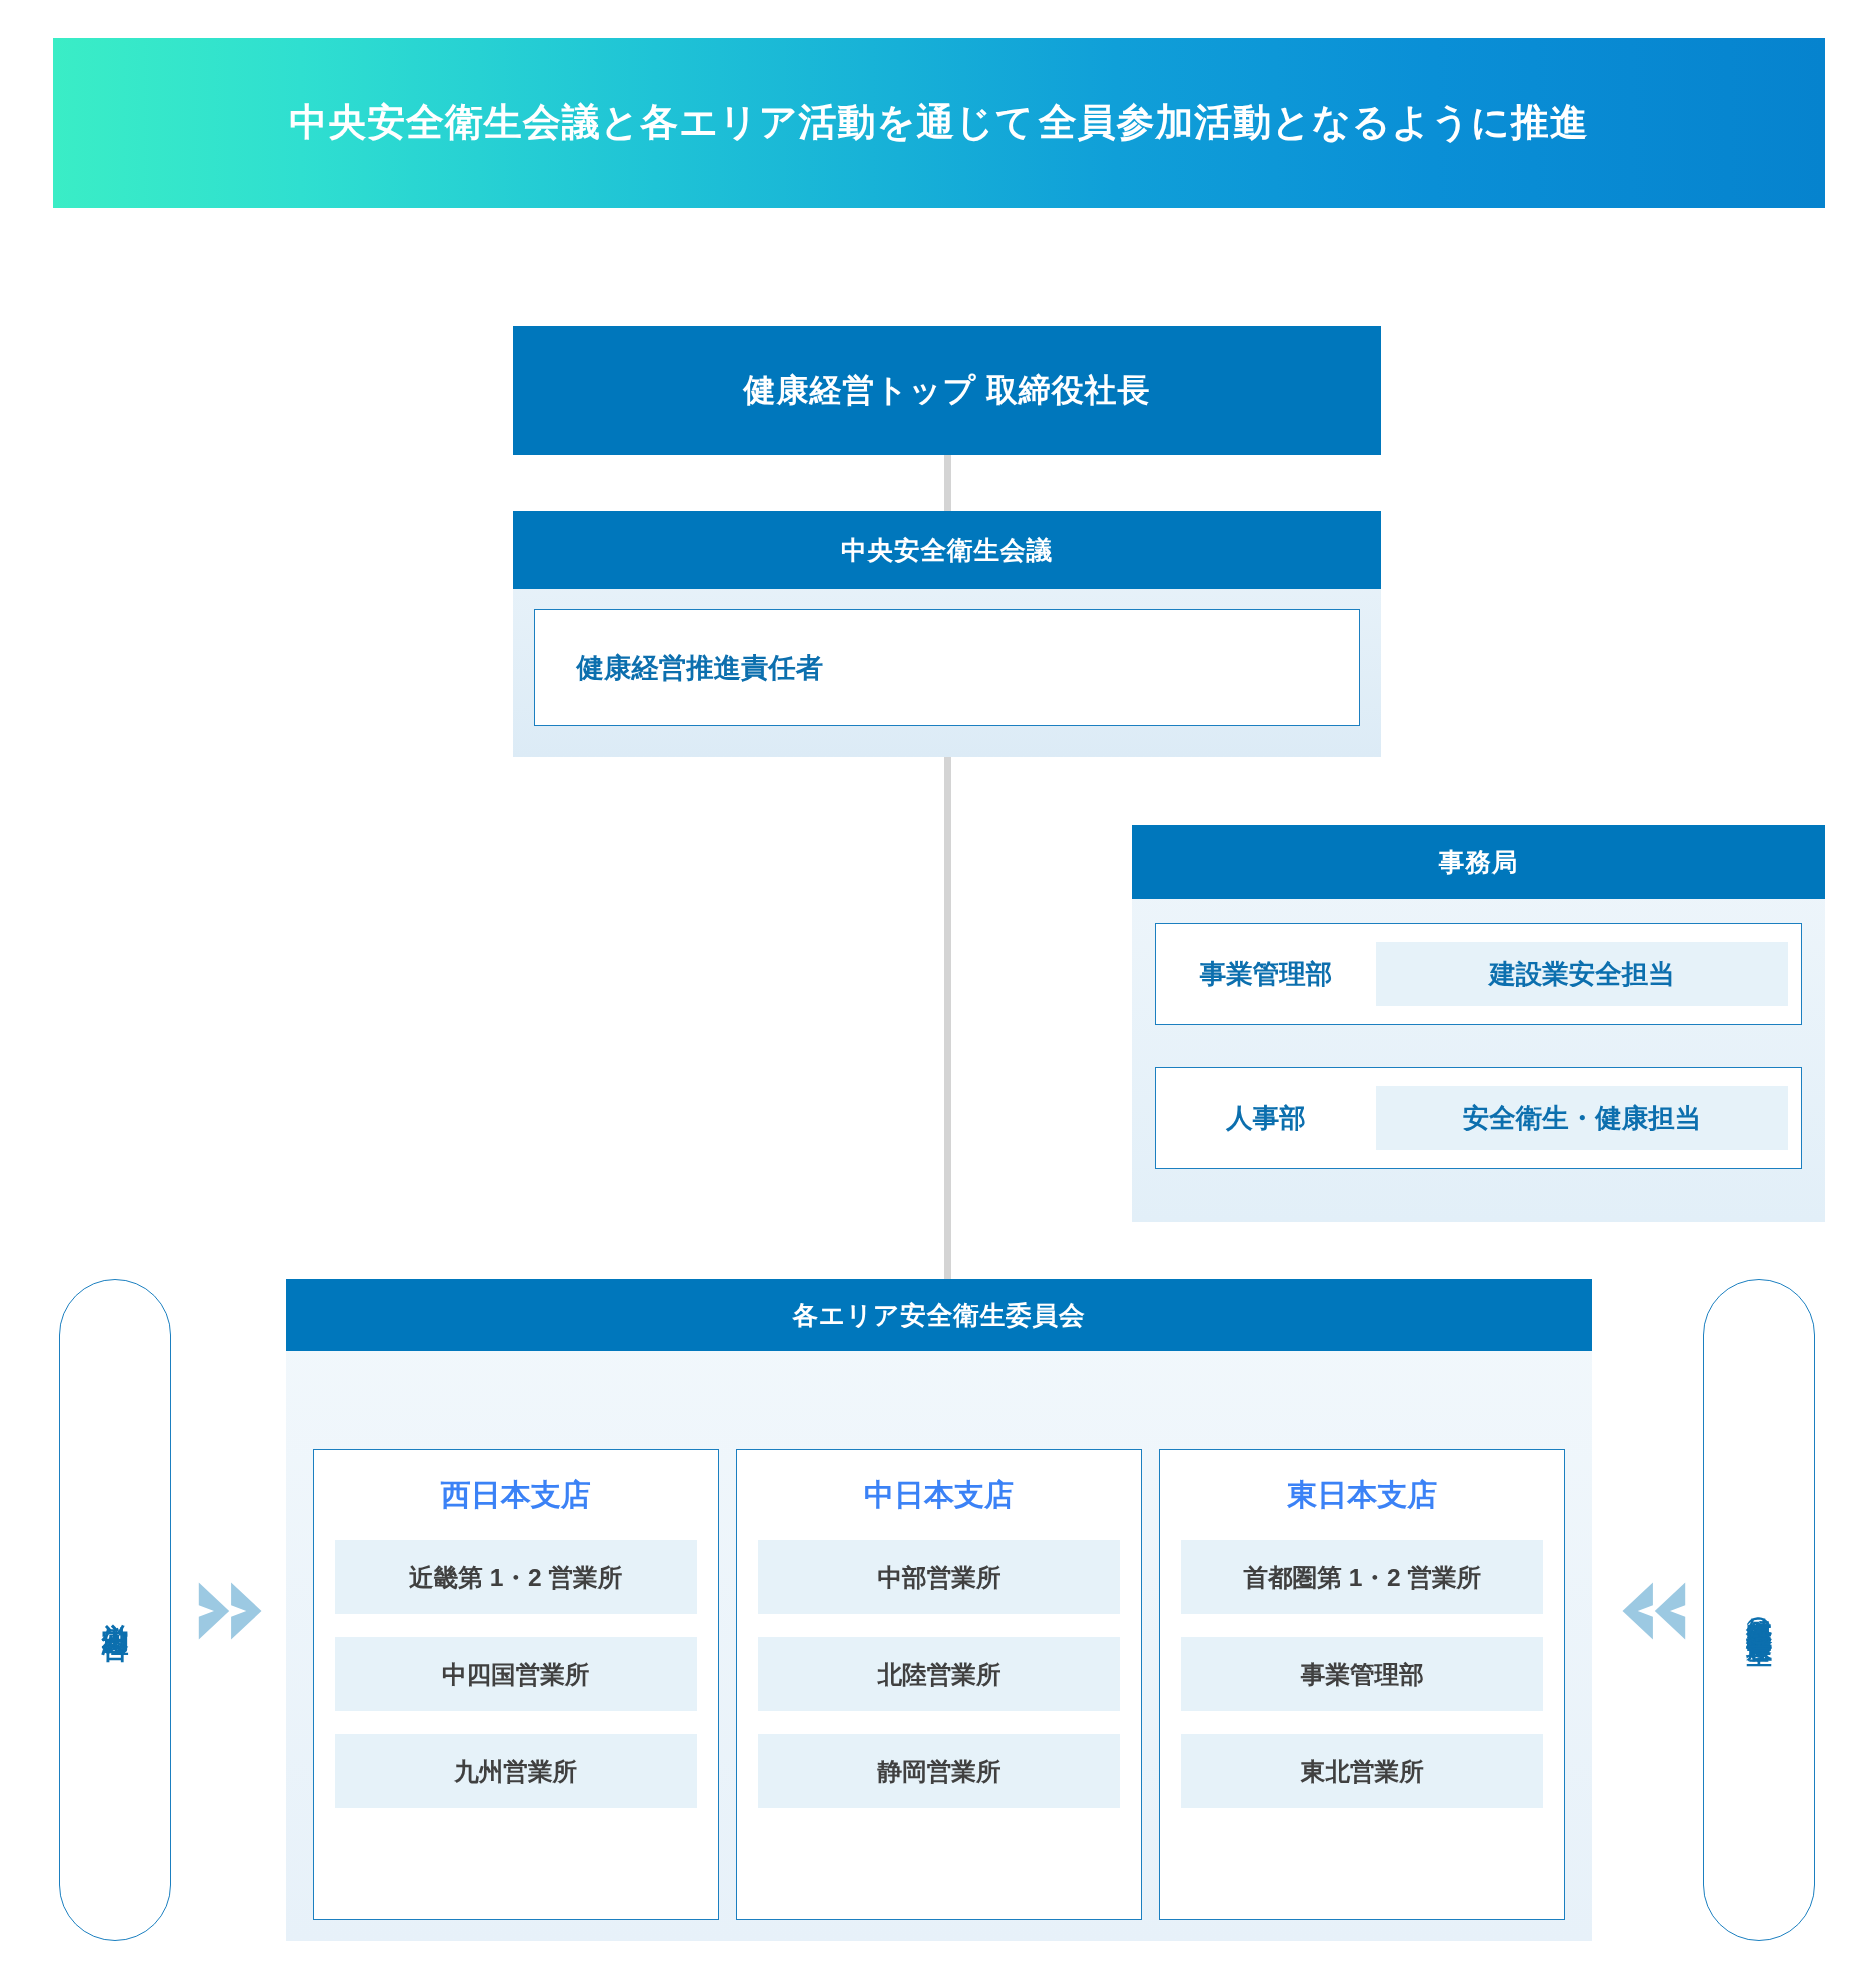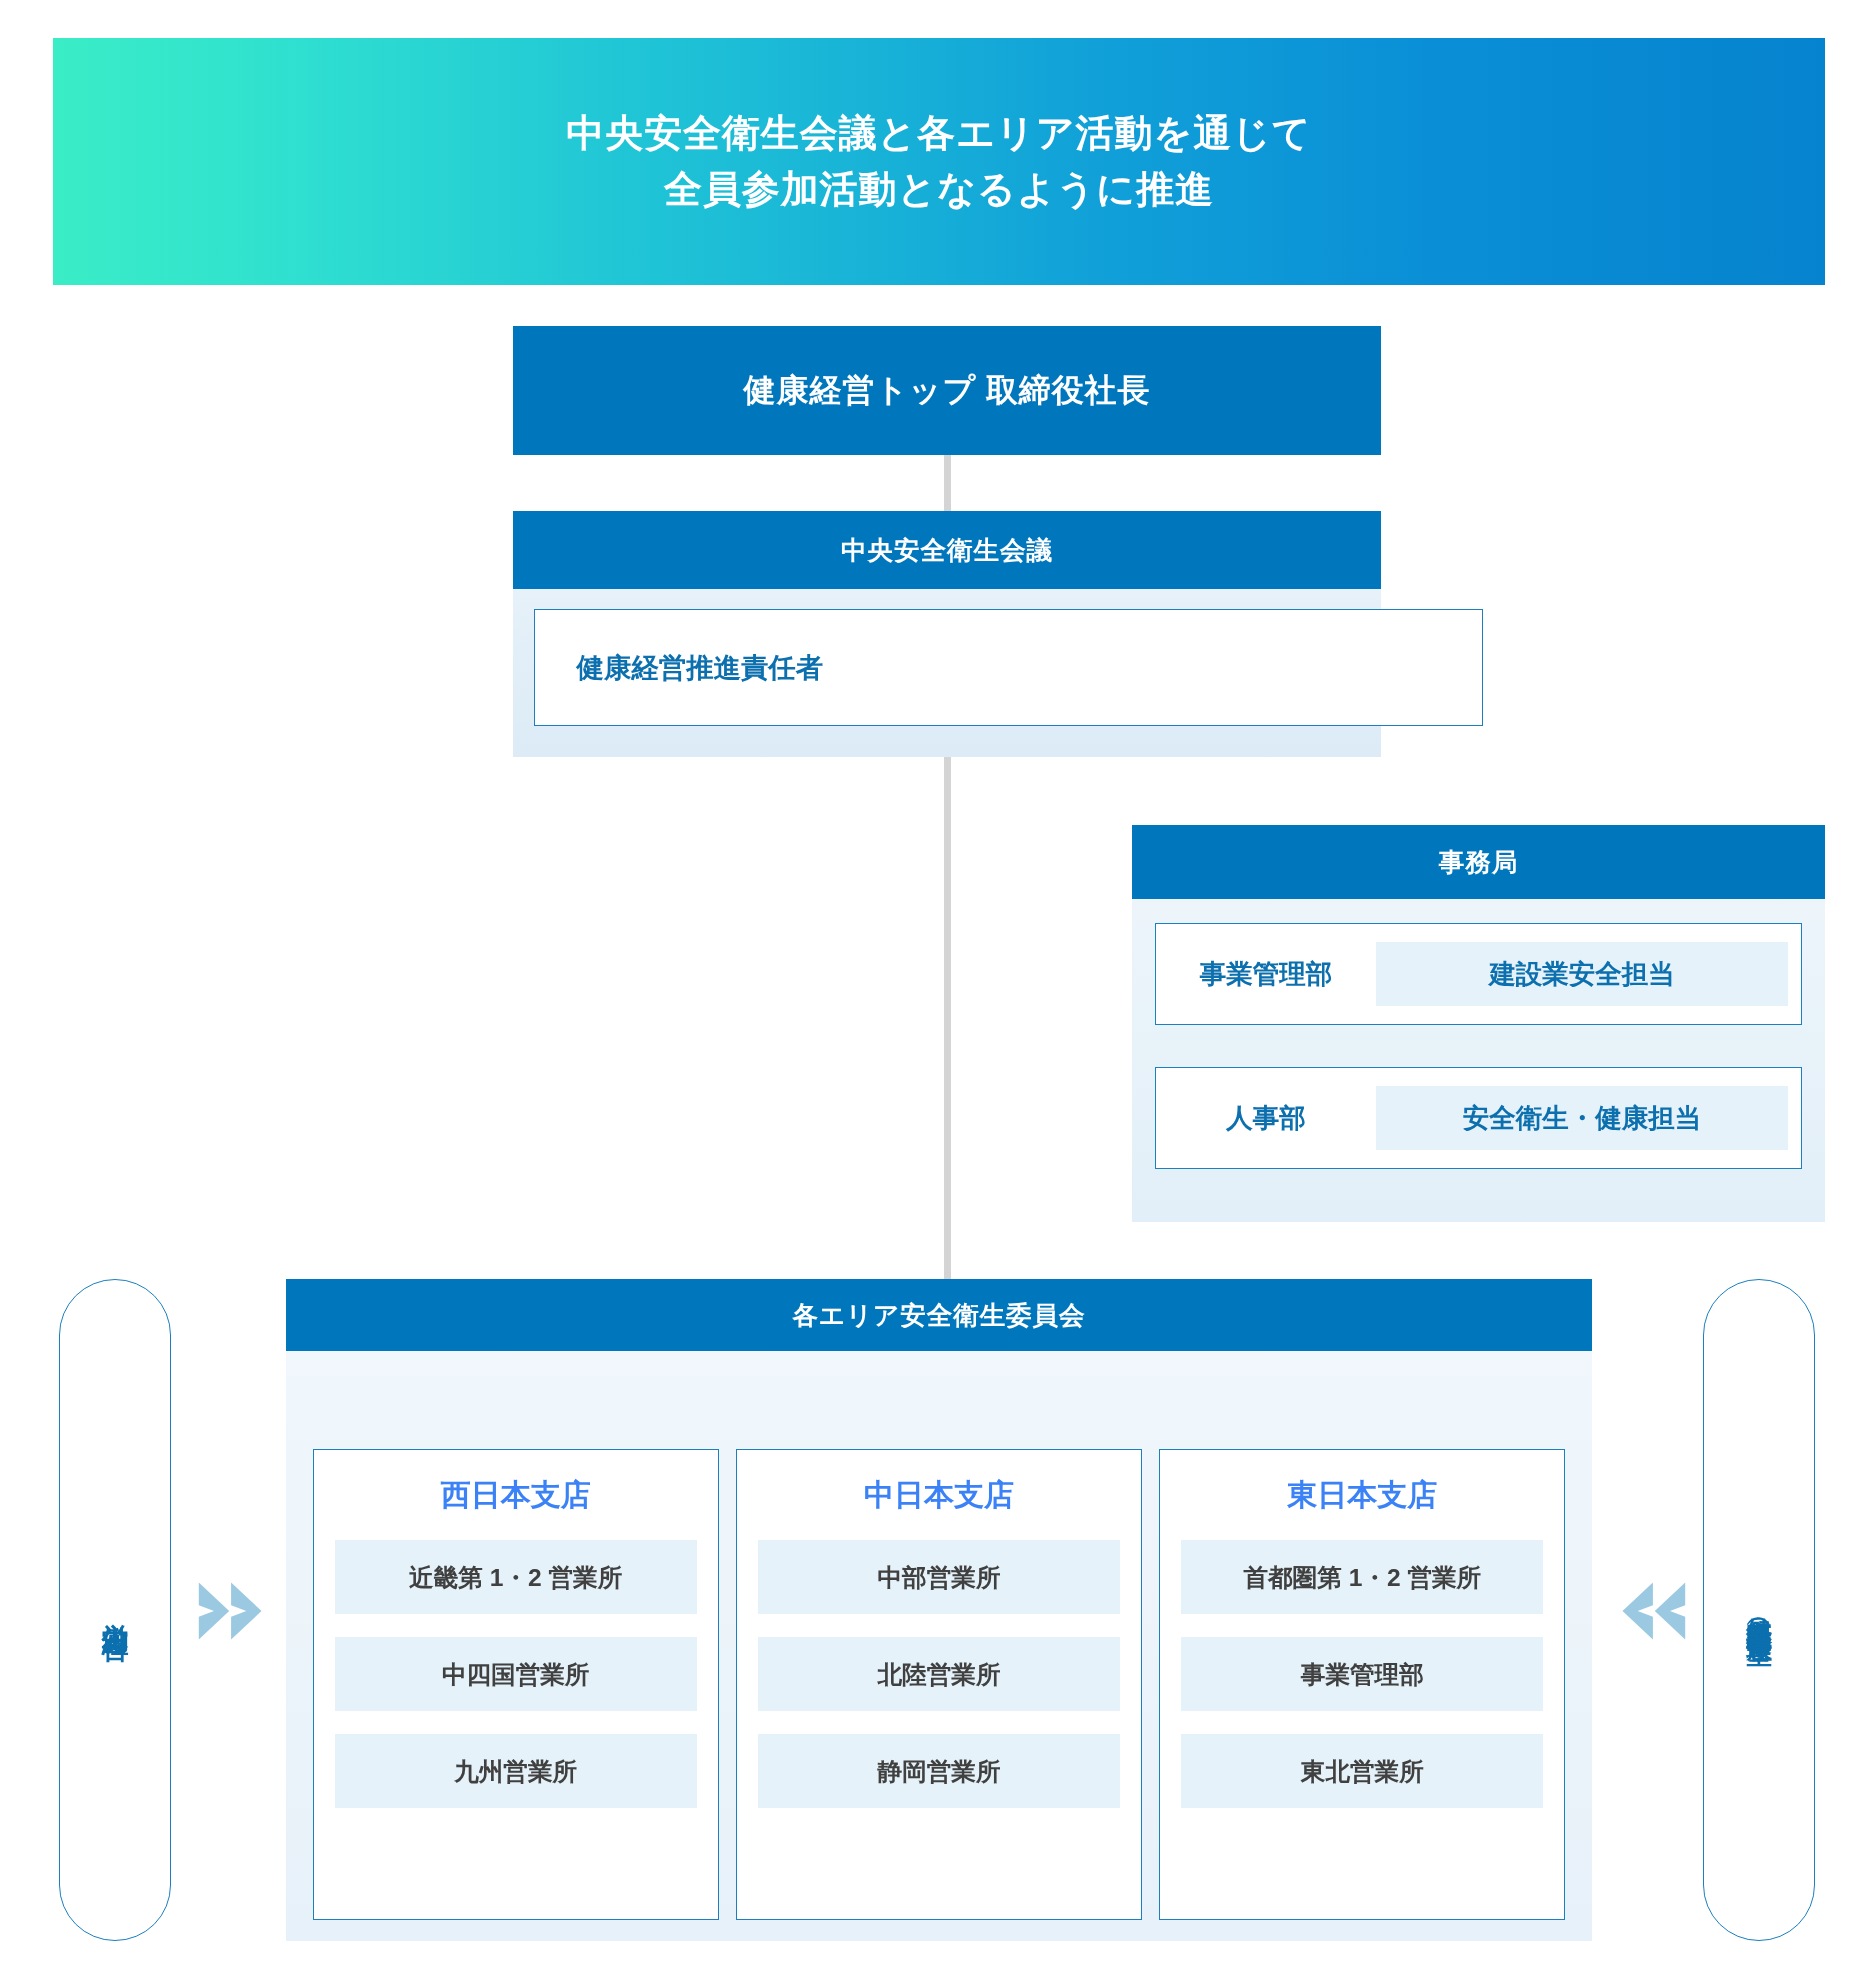--- a/index.html
+++ b/index.html
@@ -17,24 +17,24 @@
     background: #fff;
     overflow: hidden;
   }
 
   
   .banner {
     position: absolute;
     left: 53px;
     top: 38px;
     width: 1772px;
-    height: 247px;
+    height: 170px;
     background: linear-gradient(90deg, #3AEDC6 0%, #2FDFD0 14%, #1FC3D6 34%, #109FD8 60%, #0A8FD6 78%, #0683CE 100%);
     display: flex;
-    flex-direction: column;
+    flex-direction: row;
     align-items: center;
     justify-content: center;
     gap: 4px;
   }
   .banner-line {
     color: #ffffff;
     font-size: 38px;
     font-weight: bold;
     letter-spacing: 0.9px;
     line-height: 1.35;
@@ -76,21 +76,21 @@
   .central-head {
     width: 100%;
     height: 78px;
     font-size: 25.6px;
     letter-spacing: 0.9px;
   }
   .central-body {
     position: absolute;
     left: 21px;
     top: 98px;
-    width: 949px;
+    width: 826px;
     height: 117px;
     background: #ffffff;
     border: 1.9px solid #1B7FC0;
     display: flex;
     align-items: center;
     padding: 0 17px;
   }
   .role-plain {
     flex: 0 0 auto;
     color: #0C6FAE;

